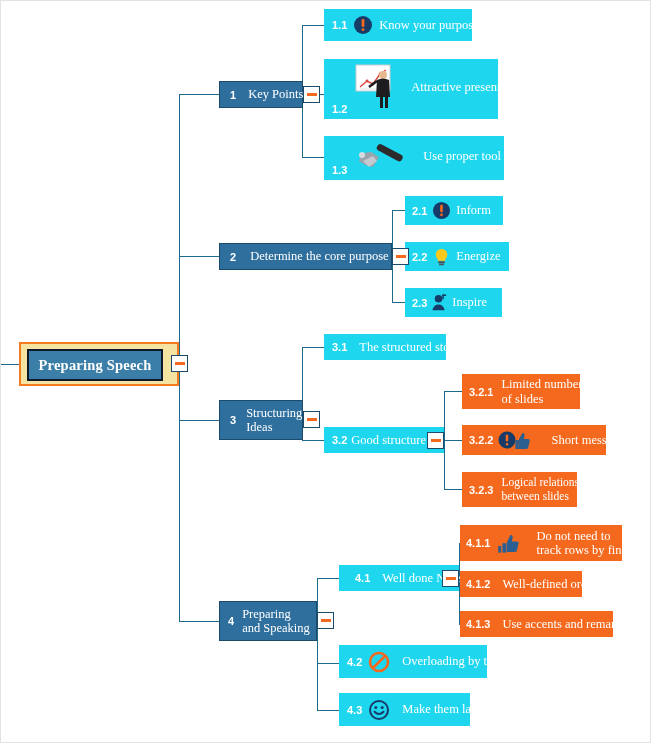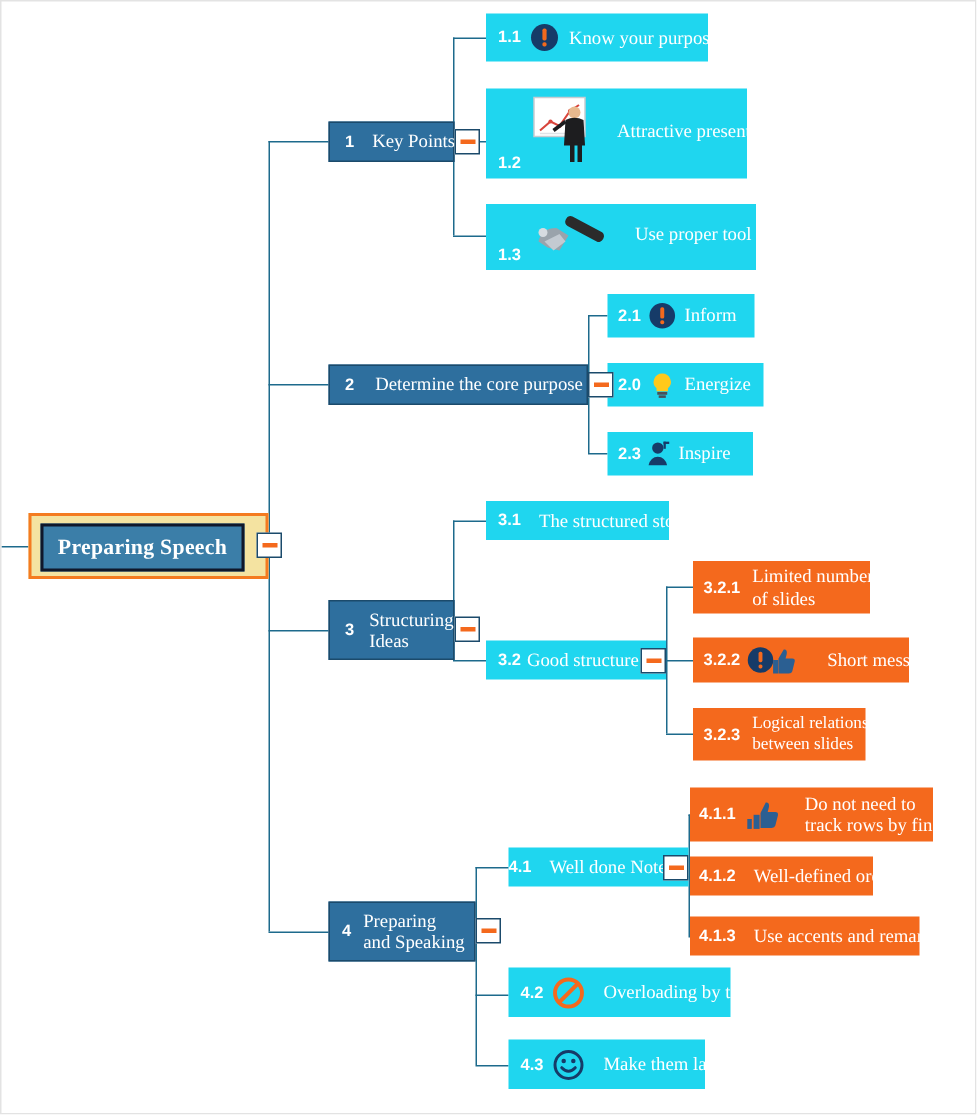--- a/index.html
+++ b/index.html
@@ -225,21 +225,21 @@
       <svg width="19" height="19" viewBox="0 0 20 20">
           <circle cx="10" cy="10" r="9" fill="#163b68"></circle>
           <rect x="8.6" y="4" width="2.8" height="8" rx="1.2" fill="#f4691d"></rect>
           <rect x="8.6" y="13.2" width="2.8" height="2.8" rx="1.2" fill="#f4691d"></rect>
         </svg>
     </span>
     <span class="lbl">Inform</span>
   </div>
 
   <div class="node cyan" style="left:404px; top:241px; width:104px; height:29px; padding-left:7px; gap:5px;">
-    <span class="num">2.0</span>
+    <span class="num">2.2</span>
     <span class="ico">
       <svg width="19" height="20" viewBox="0 0 20 21">
         <path d="M10 2 a6 6 0 0 1 4 10.5 v2 h-8 v-2 A6 6 0 0 1 10 2z" fill="#ffc91b"></path>
         <rect x="6.5" y="15" width="7" height="2" fill="#4a4f57"></rect>
         <rect x="7.5" y="17.4" width="5" height="1.8" fill="#4a4f57"></rect>
       </svg>
     </span>
     <span class="lbl">Energize</span>
   </div>
 
@@ -314,21 +314,21 @@
     <span class="num">4</span>
     <span style="display:flex; flex-direction:column; line-height:1.15;">
       <span class="lbl">Preparing</span>
       <span class="lbl">and Speaking</span>
     </span>
   </div>
   <div class="minus" style="left:316px; top:611px;">
       <i></i>
     </div>
 
-  <div class="node cyan" style="left:338px; top:564px; width:120px; height:26px; padding-left:0; gap:12px;">
+  <div class="node cyan" style="left:338px; top:564px; width:120px; height:26px; padding-left:16px; gap:12px;">
     <span class="num">4.1</span>
     <span class="lbl">Well done Notes</span>
   </div>
   <div class="minus" style="left:441px; top:569px;">
       <i></i>
     </div>
 
   <div class="node orange" style="left:459px; top:524px; width:162px; height:36px; padding-left:6px; gap:6px;">
     <span class="num">4.1.1</span>
     <span class="ico">

